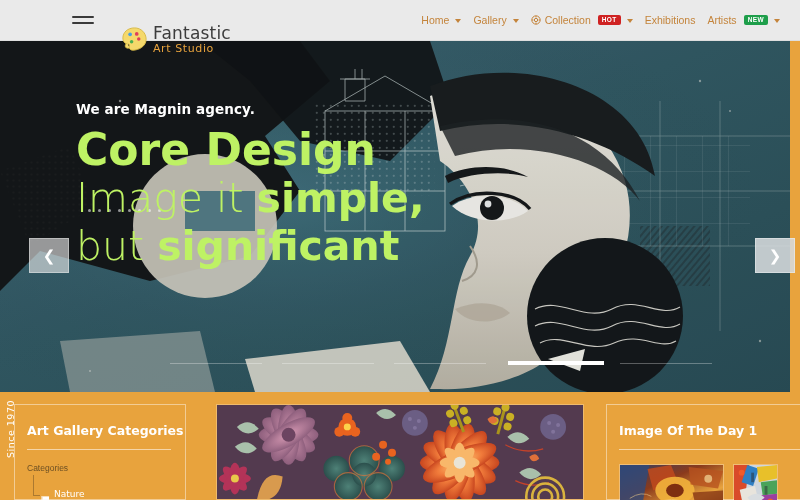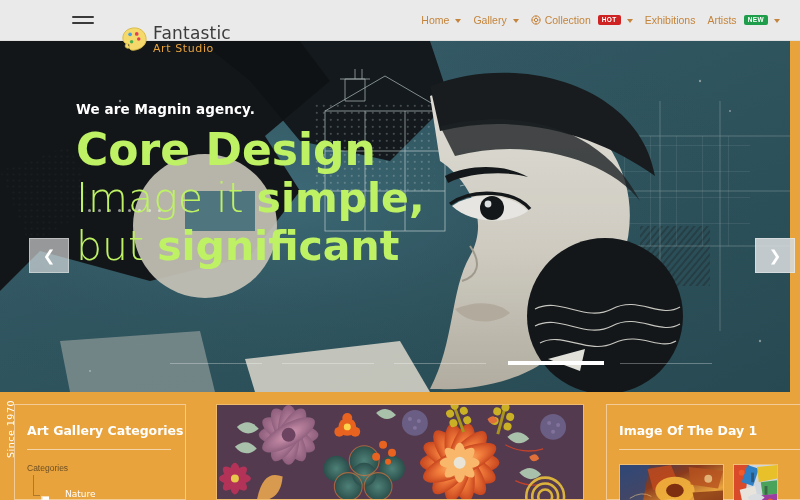--- a/index.html
+++ b/index.html
@@ -133,21 +133,21 @@
   .card-title {
     color:#fff; font-size:12.5px; font-weight:bold; margin:18px 0 0 12px;
     font-family:"DejaVu Sans", sans-serif;
   }
   .card-rule { height:1px; background:rgba(255,255,255,.55); margin:11px 14px 0 12px; }
 
   .cat-label { color:#6d5024; font-size:8.5px; margin:13px 0 0 12px; }
   .tree { position:relative; margin-left:18px; margin-top:6px; height:26px; }
   .tree-vline { position:absolute; left:0; top:-4px; width:1px; height:20px; background:rgba(109,80,36,.5); }
   .tree-hline { position:absolute; left:0; top:16px; width:7px; height:1px; background:rgba(109,80,36,.5); }
-  .cat-item { position:absolute; left:8px; top:10px; display:flex; align-items:center; gap:15px; cursor:pointer; }
+  .cat-item { position:absolute; left:8px; top:10px; display:flex; align-items:center; gap:4px; cursor:pointer; }
   .flag { width:9px; height:8px; position:relative; }
   .cat-name { color:#fff; font-size:9px; font-family:"DejaVu Sans", sans-serif; }
 
   .thumbs { display:flex; gap:9px; margin:14px 0 0 12px; }
   .thumb { height:45px; border:1px solid rgba(255,255,255,.3); }
   .thumb.a { width:105px; }
   .thumb.b { width:45px; }
 
   .gallery-img {
     position:absolute; left:216px; top:404px; width:368px; height:96px;

